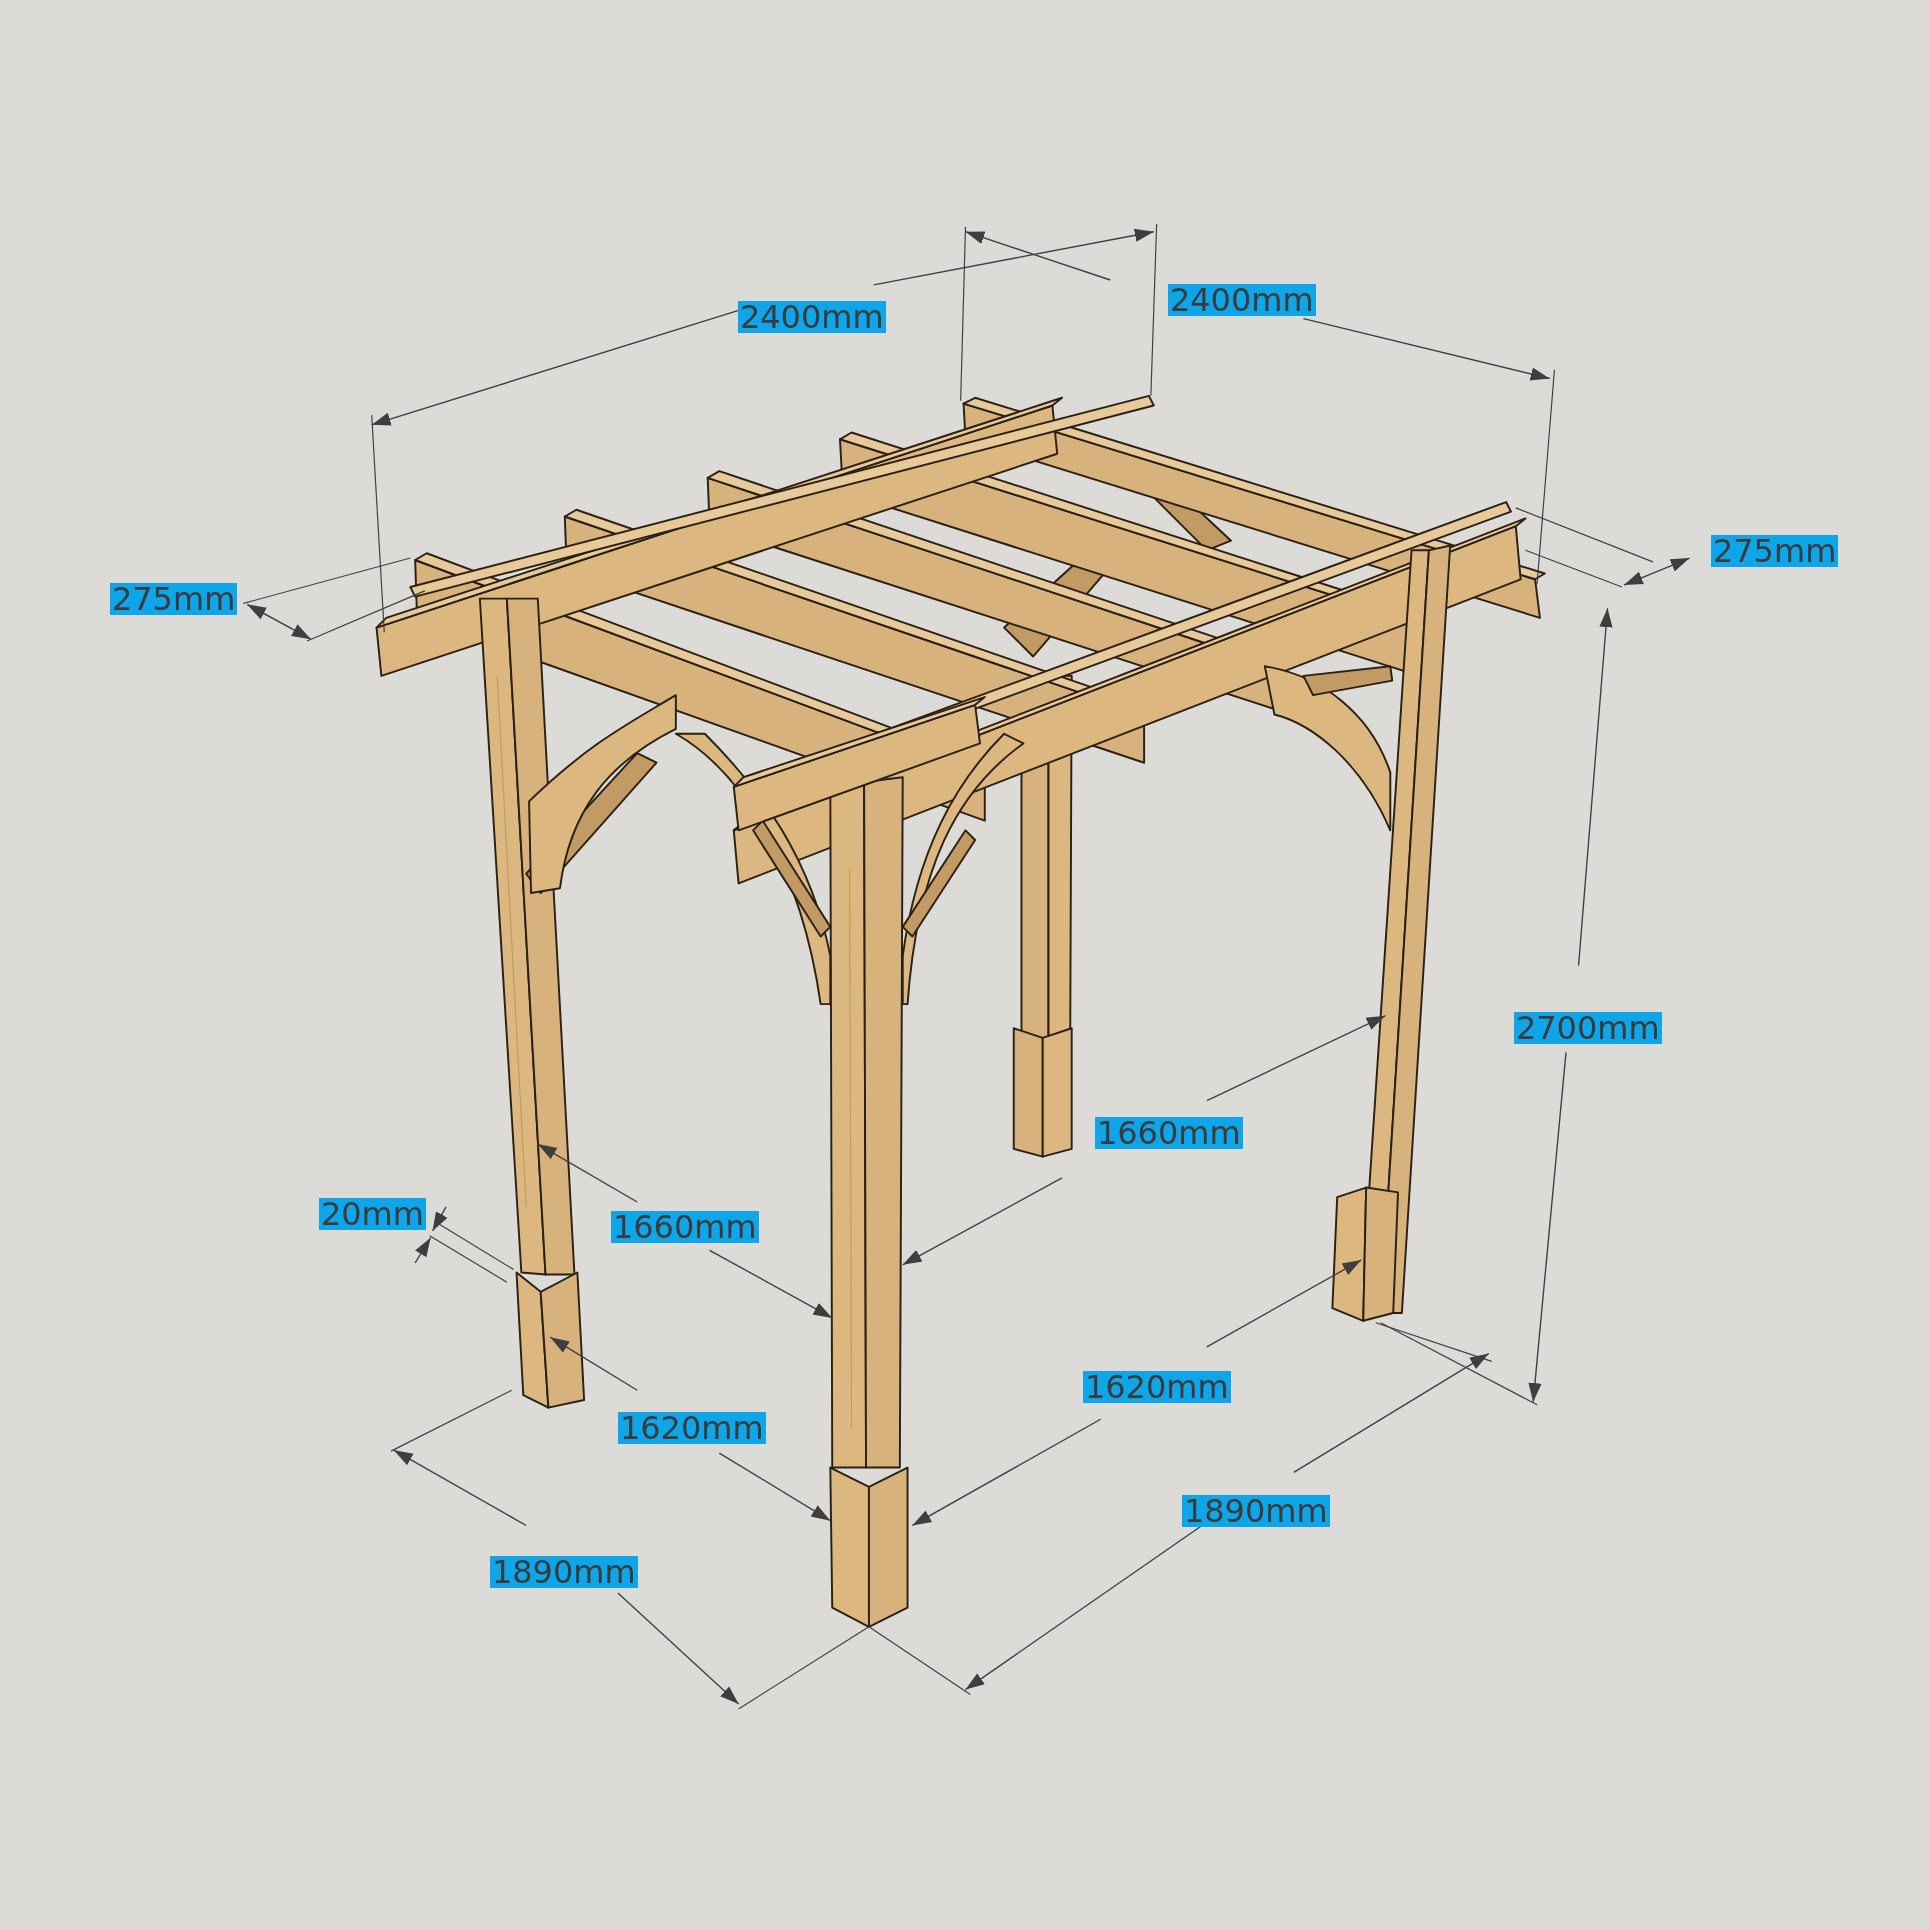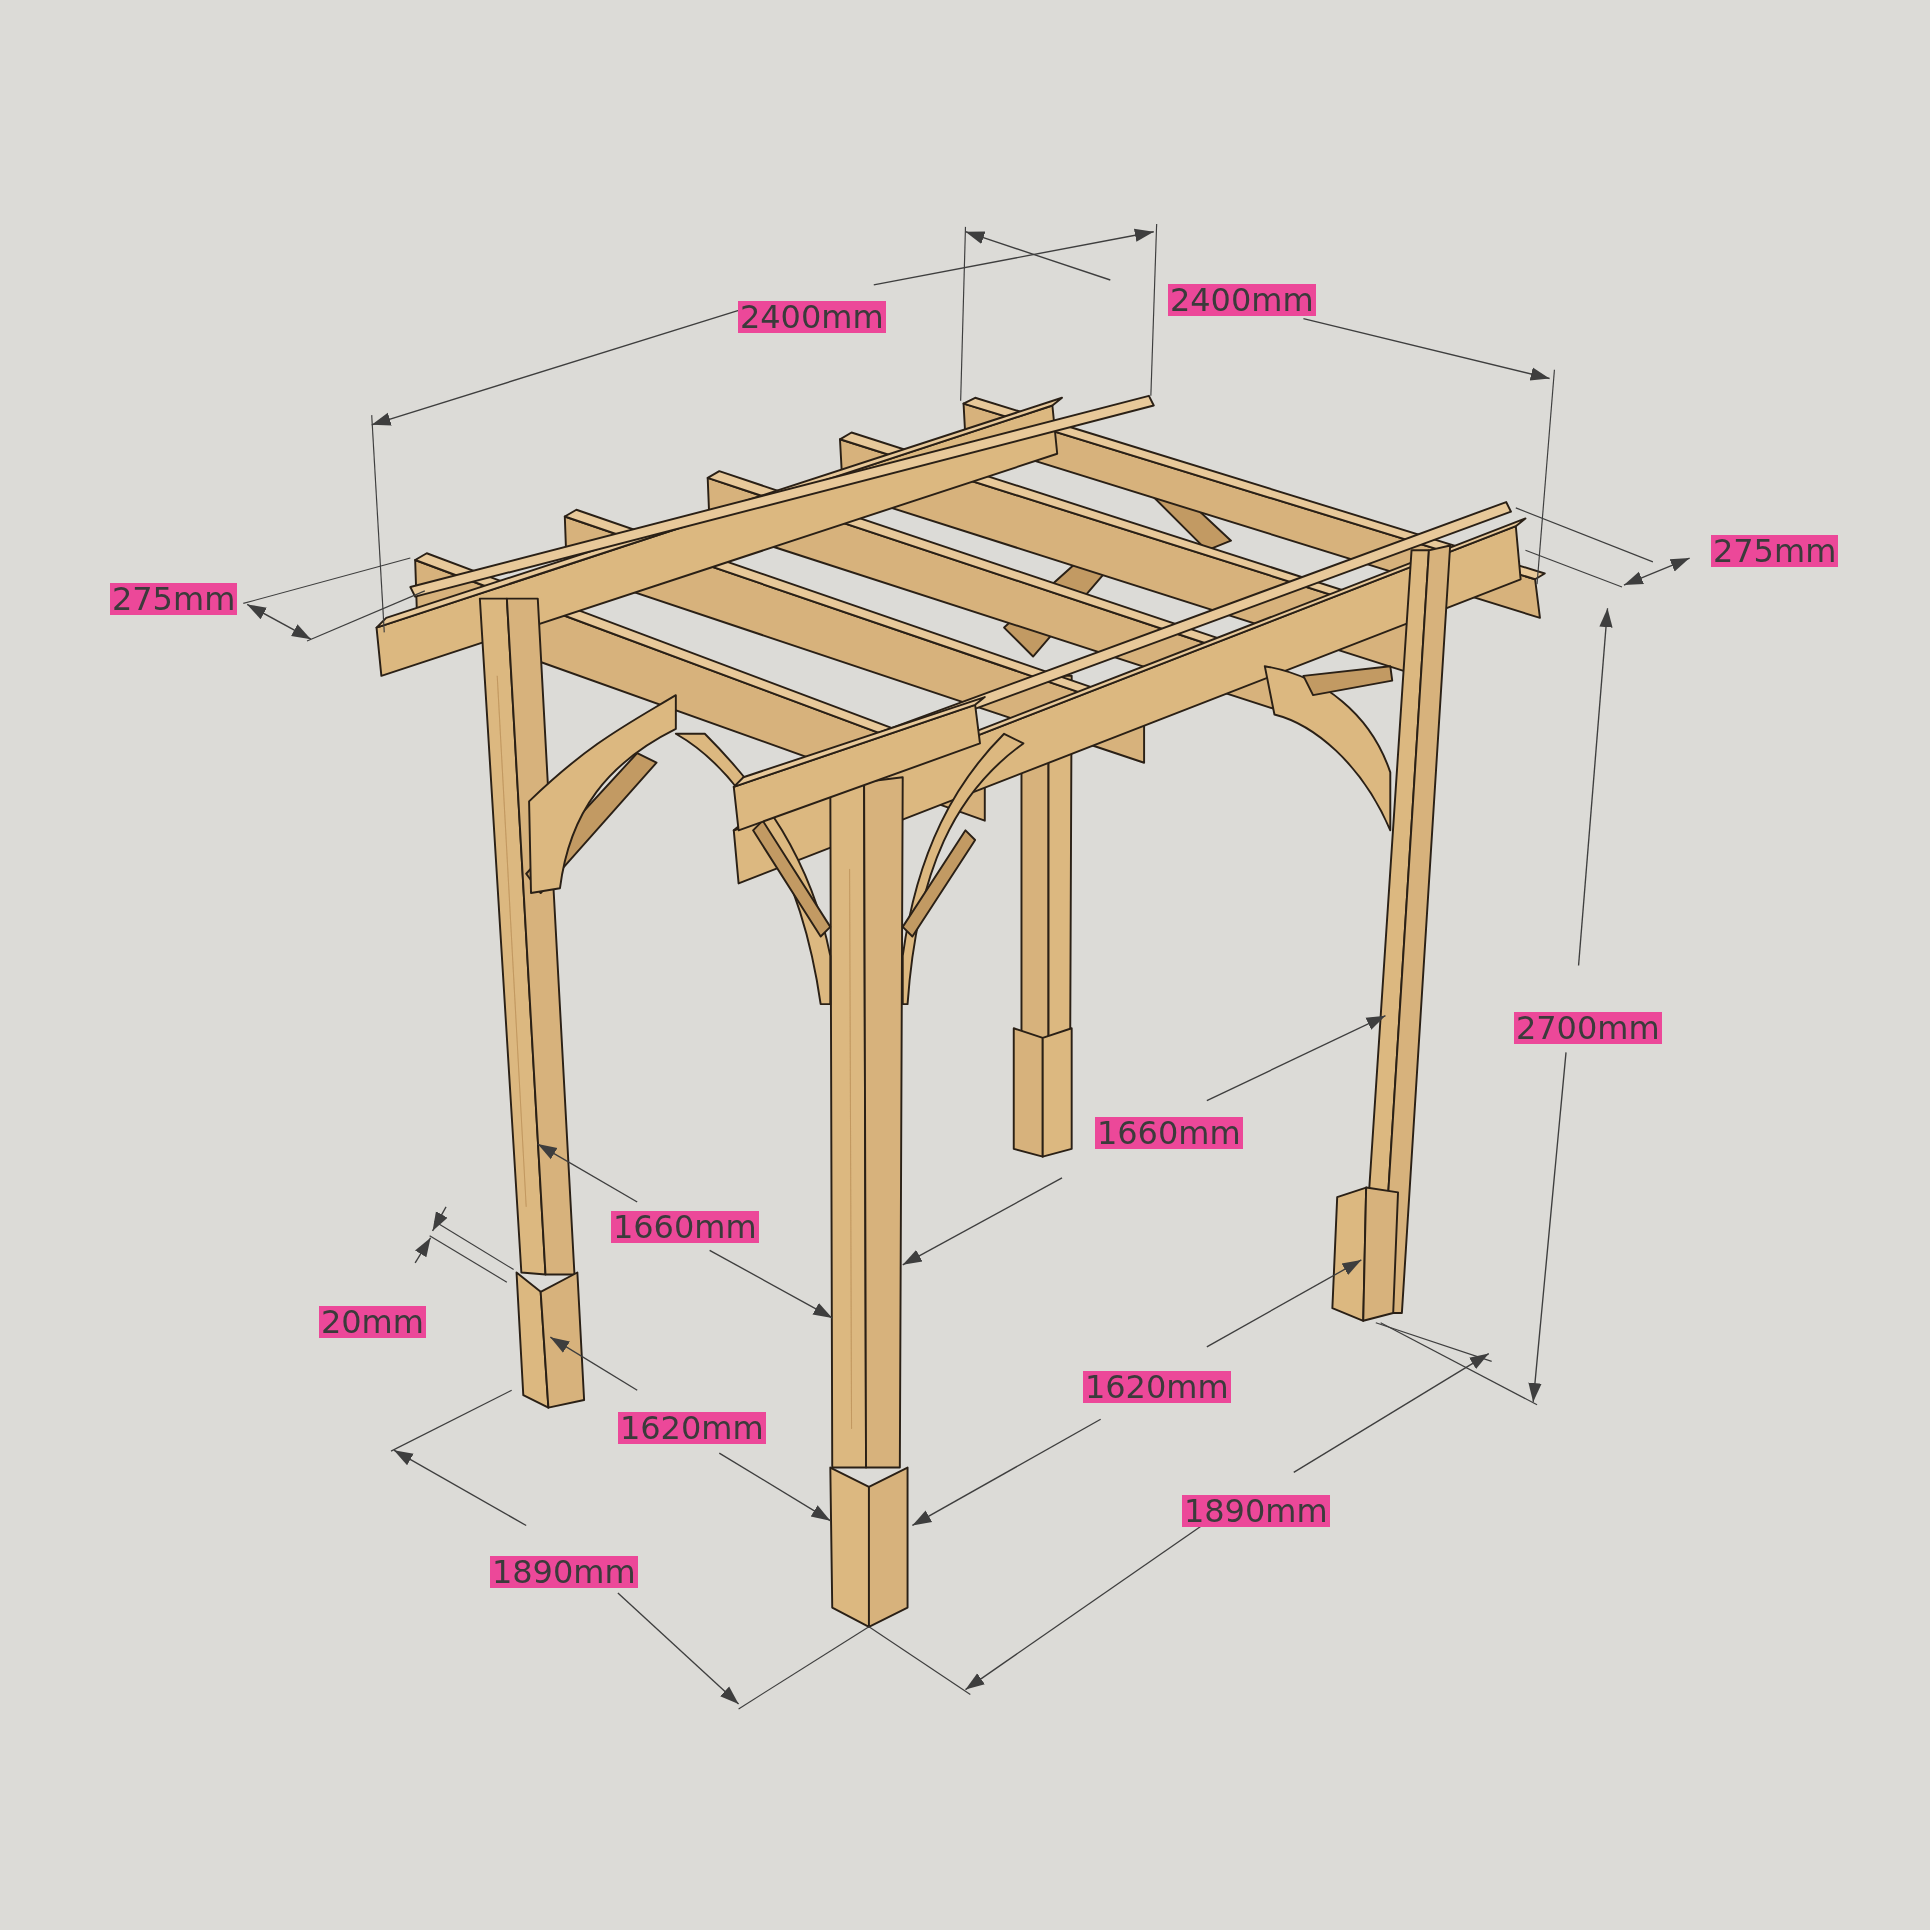--- a/index.html
+++ b/index.html
@@ -7,21 +7,21 @@
   #stage { position: relative; width: 1930px; height: 1930px; background: #dcdbd7; }
   svg { position: absolute; left: 0; top: 0; }
   .dim-line { stroke: #3e3e3e; stroke-width: 1.4; fill: none; }
   .ext-line { stroke: #3e3e3e; stroke-width: 1.2; fill: none; }
   .arrow { fill: #3e3e3e; }
   .wood-top { fill: #e8c99a; stroke: #2a2016; stroke-width: 2; stroke-linejoin: round; }
   .wood-side { fill: #d7b27c; stroke: #2a2016; stroke-width: 2; stroke-linejoin: round; }
   .wood-dark { fill: #c29a63; stroke: #2a2016; stroke-width: 2; stroke-linejoin: round; }
   .wood-face { fill: #dcb880; stroke: #2a2016; stroke-width: 2; stroke-linejoin: round; }
   .grain { stroke: #b88d55; stroke-width: 1; opacity: .5; fill: none; }
-  .label { position: absolute; font-family: "DejaVu Sans", sans-serif; font-size: 32px; color: #3b3b3b; white-space: nowrap; line-height: 1; background: #ec4899; padding: 0 1.9px; }
+  .label { position: absolute; font-family: "DejaVu Sans", sans-serif; font-size: 32px; color: #3b3b3b; white-space: nowrap; line-height: 1; background: #0ea5e9; padding: 0 1.9px; }
 </style>
 </head>
 <body>
 
 <div id="stage">
 <svg width="1930" height="1930" viewBox="0 0 1999 1999">
   <defs>
     <marker id="arr" viewBox="0 0 10 10" refX="10" refY="5" markerWidth="14" markerHeight="14" orient="auto-start-reverse">
       <path d="M0,1.5 L10,5 L0,8.5 z" class="arrow"></path>
     </marker>
@@ -162,19 +162,19 @@
   </g>
 </svg>
 
 <div class="label" style="left:738px;top:301px;">2400mm</div>
 <div class="label" style="left:1168px;top:284px;">2400mm</div>
 <div class="label" style="left:110px;top:583px;">275mm</div>
 <div class="label" style="left:1711px;top:535px;">275mm</div>
 <div class="label" style="left:1502px;top:1012px;margin-left:12px;">2700mm</div>
 <div class="label" style="left:611px;top:1211px;">1660mm</div>
 <div class="label" style="left:1095px;top:1117px;">1660mm</div>
-<div class="label" style="left:319px;top:1306px;">20mm</div>
+<div class="label" style="left:319px;top:1198px;">20mm</div>
 <div class="label" style="left:618px;top:1412px;">1620mm</div>
 <div class="label" style="left:1083px;top:1371px;">1620mm</div>
 <div class="label" style="left:490px;top:1556px;">1890mm</div>
 <div class="label" style="left:1182px;top:1495px;">1890mm</div>
 </div>
 
 
 </body></html>

